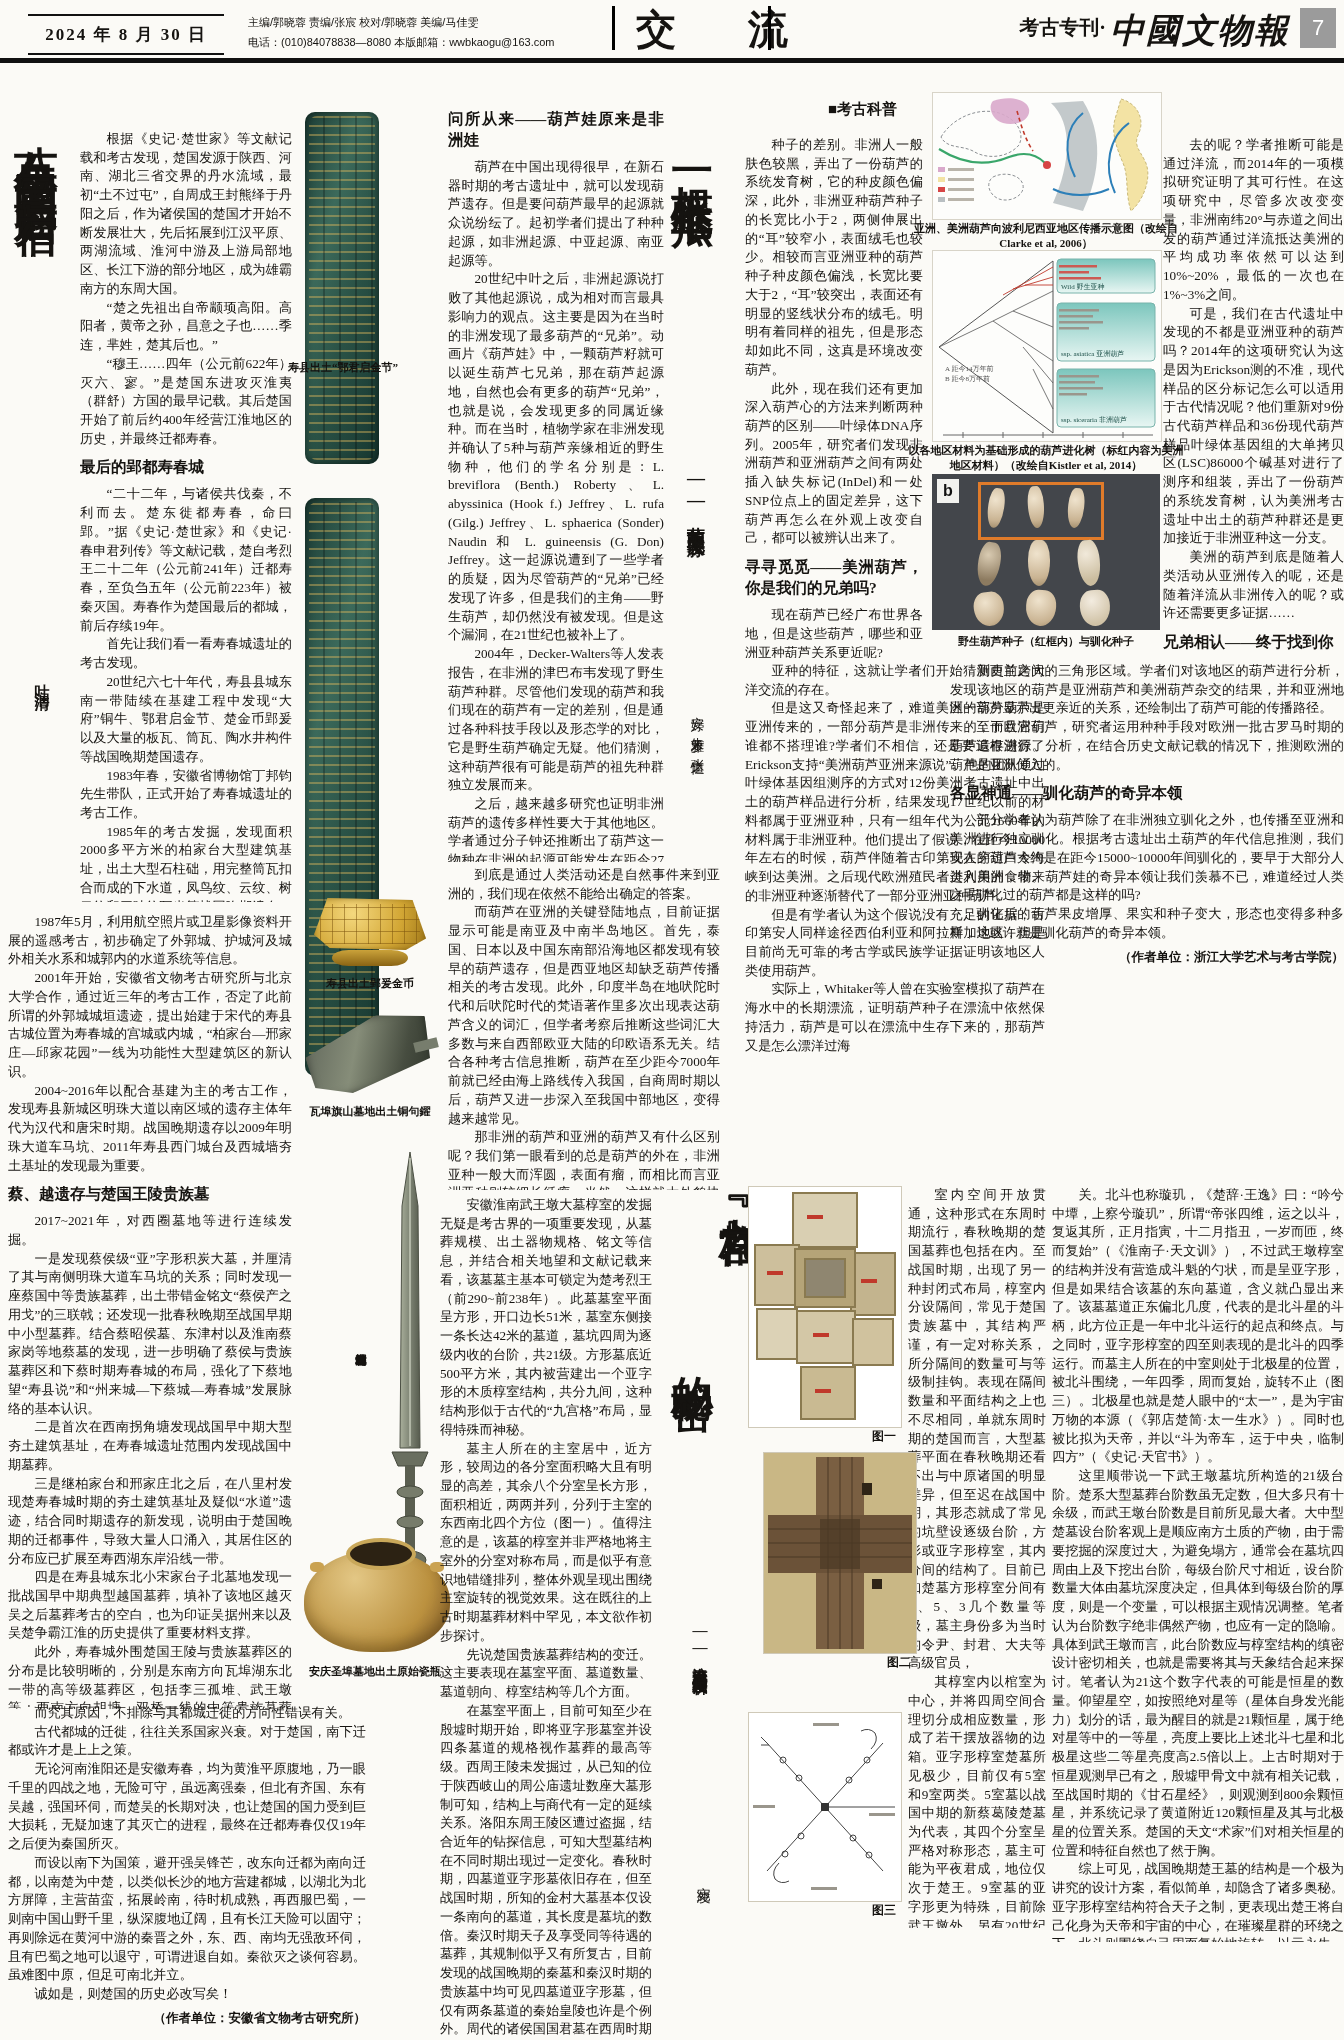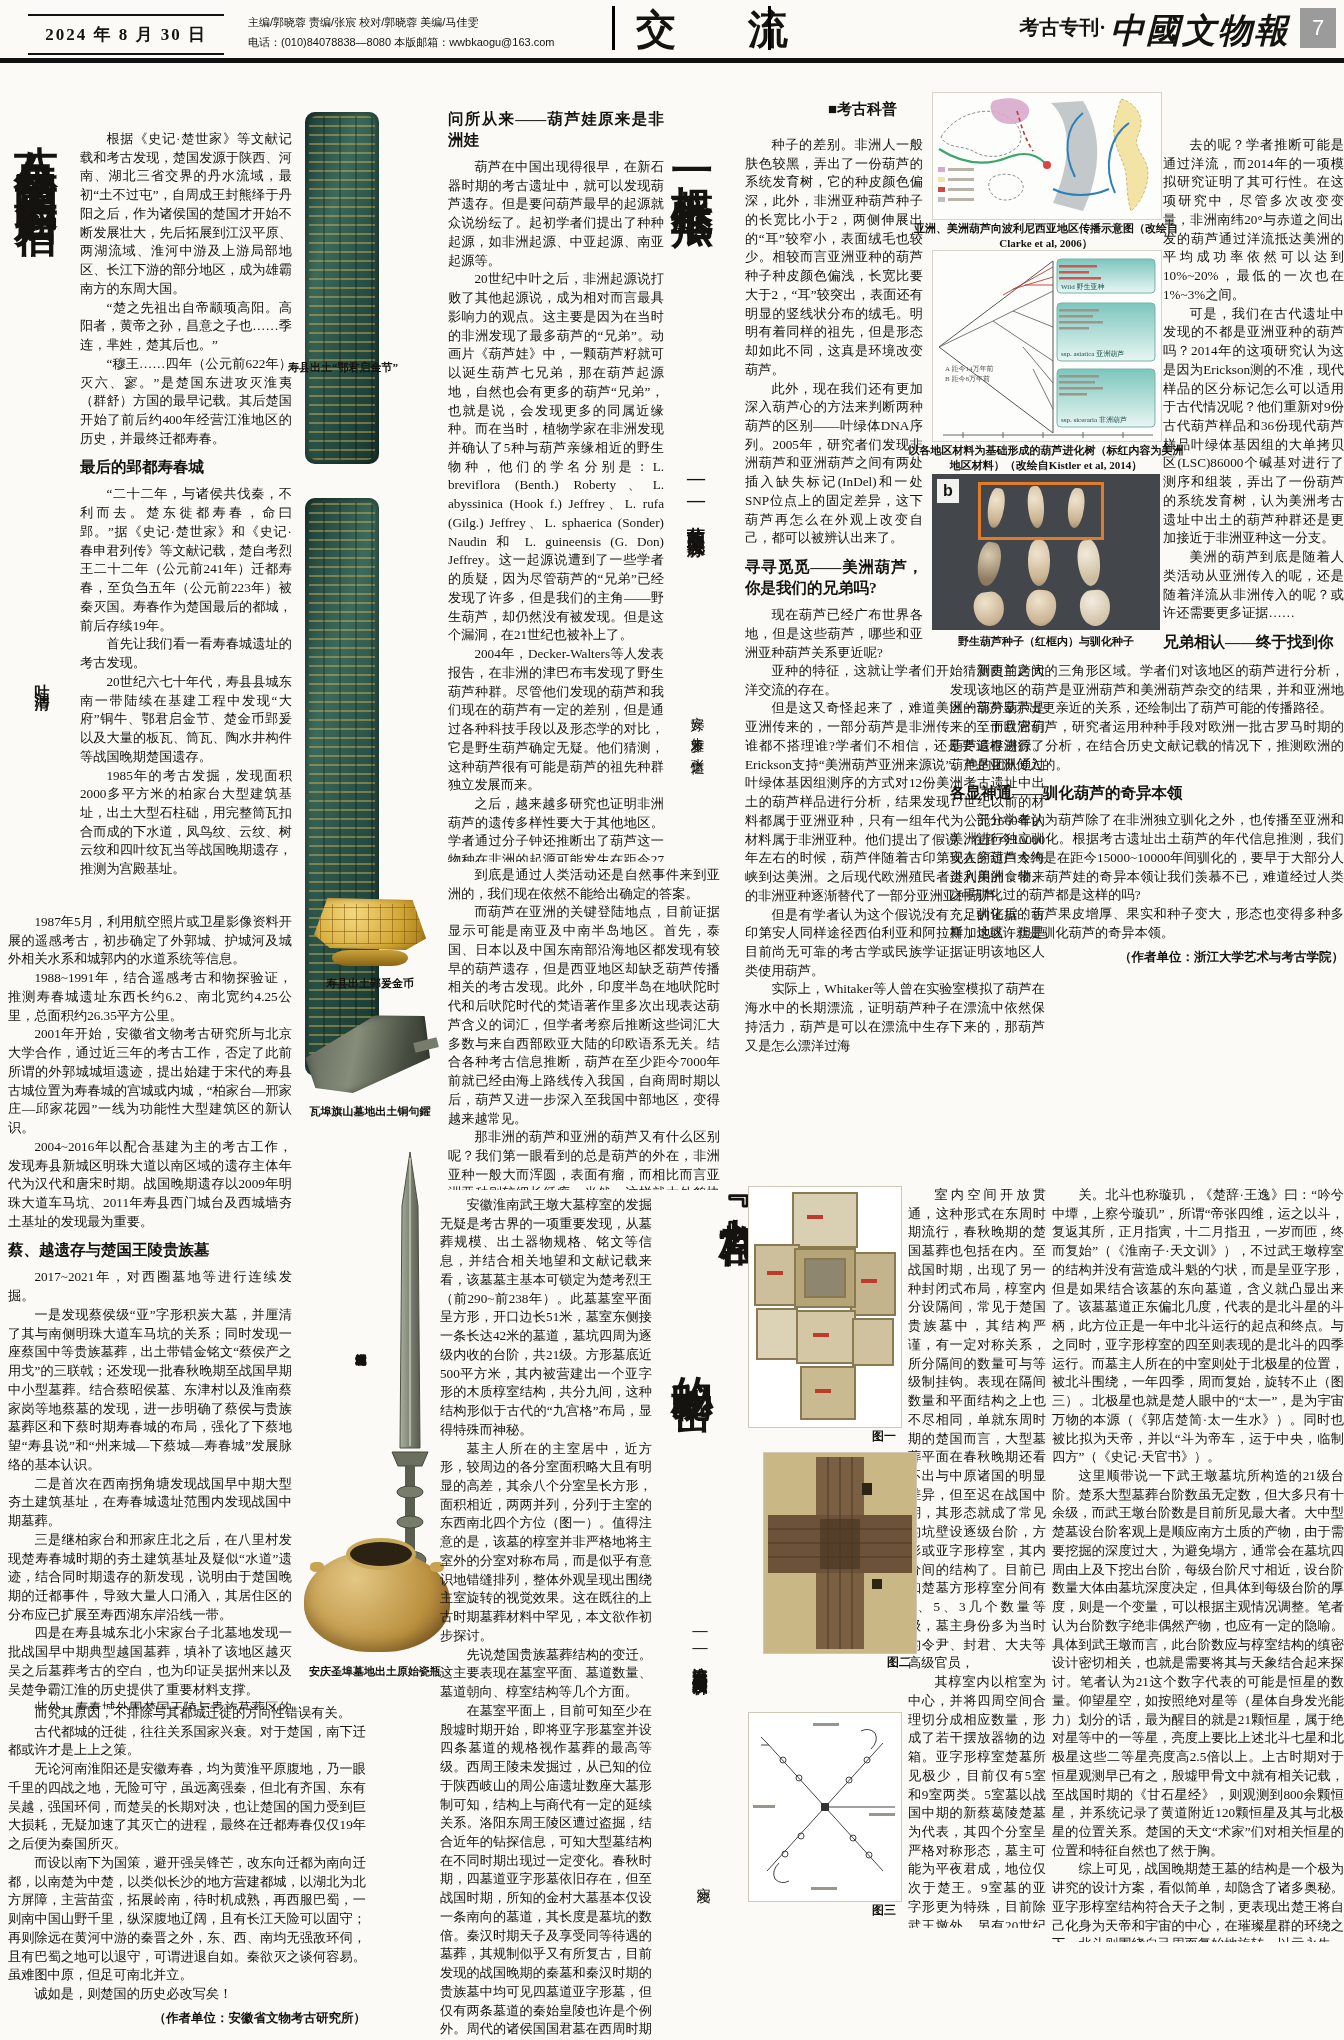--- a/index.html
+++ b/index.html
@@ -109,25 +109,25 @@
   <div class="a1-author vert">叶润清</div>
 
   <div class="tcol" style="left:80px;top:130px;width:212px;height:772px;">
       <p class="para">根据《史记·楚世家》等文献记载和考古发现，楚国发源于陕西、河南、湖北三省交界的丹水流域，最初“土不过屯”，自周成王封熊绎于丹阳之后，作为诸侯国的楚国才开始不断发展壮大，先后拓展到江汉平原、两湖流域、淮河中游及上游局部地区、长江下游的部分地区，成为雄霸南方的东周大国。</p>
       <p class="para">“楚之先祖出自帝颛顼高阳。高阳者，黄帝之孙，昌意之子也……季连，芈姓，楚其后也。”</p>
       <p class="para">“穆王……四年（公元前622年）灭六、寥。”是楚国东进攻灭淮夷（群舒）方国的最早记载。其后楚国开始了前后约400年经营江淮地区的历史，并最终迁都寿春。</p>
       <div class="subhead">最后的郢都寿春城</div>
       <p class="para">“二十二年，与诸侯共伐秦，不利而去。楚东徙都寿春，命曰郢。”据《史记·楚世家》和《史记·春申君列传》等文献记载，楚自考烈王二十二年（公元前241年）迁都寿春，至负刍五年（公元前223年）被秦灭国。寿春作为楚国最后的都城，前后存续19年。</p>
       <p class="para">首先让我们看一看寿春城遗址的考古发现。</p>
       <p class="para">20世纪六七十年代，寿县县城东南一带陆续在基建工程中发现“大府”铜牛、鄂君启金节、楚金币郢爰以及大量的板瓦、筒瓦、陶水井构件等战国晚期楚国遗存。</p>
+      <p class="para">1983年春，安徽省博物馆丁邦钧先生带队，正式开始了寿春城遗址的考古工作。</p>
       <p class="para">1985年的考古发掘，发现面积2000多平方米的柏家台大型建筑基址，出土大型石柱础，用完整筒瓦扣合而成的下水道，凤鸟纹、云纹、树云纹和四叶纹瓦当等战国晚期遗存，推测为宫殿基址。</p>
     </div>
   <div class="tcol" style="left:8px;top:906px;width:284px;height:796px;margin-top:7px;">
       <p class="para">1987年5月，利用航空照片或卫星影像资料开展的遥感考古，初步确定了外郭城、护城河及城外相关水系和城郭内的水道系统等信息。</p>
-      <p class="para">1988~1991年，结合遥感考古和物探验证，推测寿春城遗址东西长约6.2、南北宽约4.25公里，总面积约26.35平方公里。</p>
       <p class="para">2001年开始，安徽省文物考古研究所与北京大学合作，通过近三年的考古工作，否定了此前所谓的外郭城城垣遗迹，提出始建于宋代的寿县古城位置为寿春城的宫城或内城，“柏家台—邢家庄—邱家花园”一线为功能性大型建筑区的新认识。</p>
       <p class="para">2004~2016年以配合基建为主的考古工作，发现寿县新城区明珠大道以南区域的遗存主体年代为汉代和唐宋时期。战国晚期遗存以2009年明珠大道车马坑、2011年寿县西门城台及西城墙夯土基址的发现最为重要。</p>
       <div class="subhead">蔡、越遗存与楚国王陵贵族墓</div>
       <p class="para">2017~2021年，对西圈墓地等进行连续发掘。</p>
       <p class="para">一是发现蔡侯级“亚”字形积炭大墓，并厘清了其与南侧明珠大道车马坑的关系；同时发现一座蔡国中等贵族墓葬，出土带错金铭文“蔡侯产之用戈”的三联戟；还发现一批春秋晚期至战国早期中小型墓葬。结合蔡昭侯墓、东津村以及淮南蔡家岗等地蔡墓的发现，进一步明确了蔡侯与贵族墓葬区和下蔡时期寿春城的布局，强化了下蔡地望“寿县说”和“州来城—下蔡城—寿春城”发展脉络的基本认识。</p>
       <p class="para">二是首次在西南拐角塘发现战国早中期大型夯土建筑基址，在寿春城遗址范围内发现战国中期墓葬。</p>
       <p class="para">三是继柏家台和邢家庄北之后，在八里村发现楚寿春城时期的夯土建筑基址及疑似“水道”遗迹，结合同时期遗存的新发现，说明由于楚国晚期的迁都事件，导致大量人口涌入，其居住区的分布应已扩展至寿西湖东岸沿线一带。</p>
       <p class="para">四是在寿县城东北小宋家台子北墓地发现一批战国早中期典型越国墓葬，填补了该地区越灭吴之后墓葬考古的空白，也为印证吴据州来以及吴楚争霸江淮的历史提供了重要材料支撑。</p>
       <p class="para">此外，寿春城外围楚国王陵与贵族墓葬区的分布是比较明晰的，分别是东南方向瓦埠湖东北一带的高等级墓葬区，包括李三孤堆、武王墩等；西南方向胡塘、双桥一线的中等贵族墓葬区；北部八公山南麓、东淝河北岸一带的小型墓葬区。这三片墓葬群的分布，李三孤堆楚幽王墓、长丰杨公楚贵族墓的重要发现，从一个侧面支撑了寿县城及其东南部区域为寿春城城址的认识。</p>
     </div>

